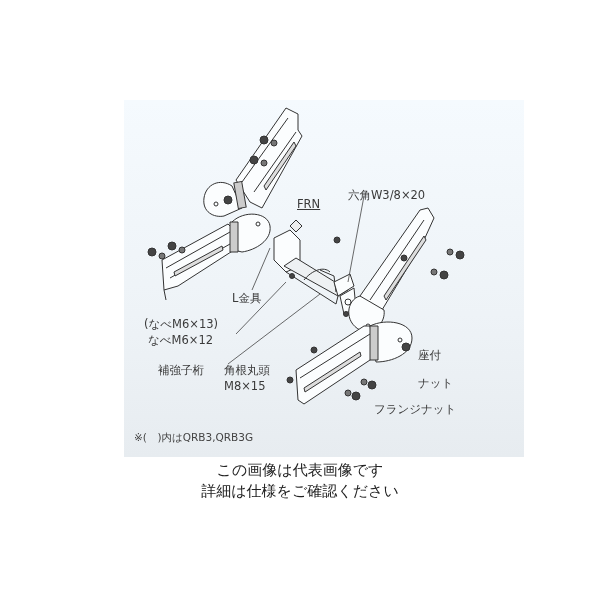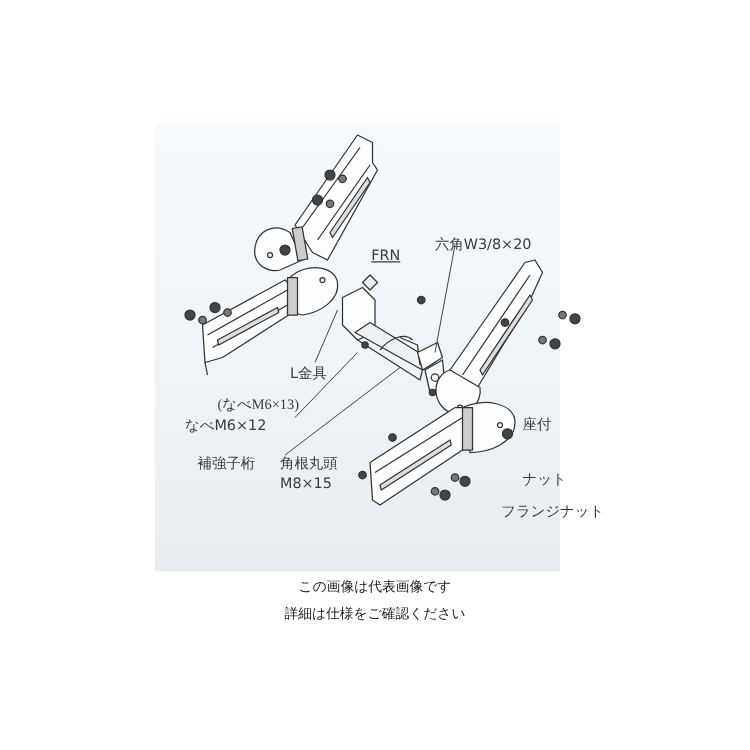--- a/index.html
+++ b/index.html
@@ -1,25 +1,25 @@
 <!DOCTYPE html>
 <html><head>
   <meta charset="utf-8">
   <style>
     html, body { margin: 0; padding: 0; background: #ffffff; }
     body { width: 600px; height: 600px; position: relative; overflow: hidden;
            font-family: "DejaVu Sans", "Liberation Sans", sans-serif; color: #333; }
     .panel {
-      position: absolute; left: 124px; top: 100px; width: 324px; height: 357px;
+      position: absolute; left: 124px; top: 100px; width: 400px; height: 357px;
       background: linear-gradient(to bottom, #f5fafe 0%, #eef3f7 60%, #e7ecf0 100%);
     }
     svg.drawing { position: absolute; left: 0; top: 0; width: 352px; height: 357px; }
     .lbl { position: absolute; font-size: 11.5px; color: #3a3a3a; white-space: nowrap; line-height: 14px; }
     .foot { position: absolute; left: 10px; top: 331px; font-size: 10.5px; color: #444; white-space: nowrap; }
-    .caption { position: absolute; left: 0; width: 600px; text-align: center; font-size: 11px;
+    .caption { position: absolute; left: 0; width: 600px; text-align: center; font-size: 15px;
                color: #222; line-height: 20px; }
   </style>
 </head>
 <body>
 
 <div class="panel">
   <svg class="drawing" viewBox="0 0 352 357" fill="none" stroke="#333" stroke-width="1" stroke-linejoin="round">
 
     <g>
       <path d="M112 80 L162 8 L174 14 L174 30 L178 36 L138 108 L126 102 Z" fill="#fbfdfe"></path>
@@ -103,25 +103,26 @@
       <path d="M240 96 L224 182"></path>
       <path d="M146 148 L128 190"></path>
       <path d="M162 182 L112 234"></path>
       <path d="M196 194 L104 264"></path>
     </g>
   </svg>
 
   <div class="lbl" style="left:224px; top:88px;">六角W3/8×20</div>
   <div class="lbl" style="left:173px; top:97px;text-decoration:underline;">FRN</div>
   <div class="lbl" style="left:108px; top:191px;text-align:center;">L金具</div>
-  <div class="lbl" style="left:50px; top:217px;font-family:Liberation Serif, serif;">(なべM6×13)</div>
+  <div class="lbl" style="left:20px; top:217px;">(なべM6×13)</div>
   <div class="lbl" style="left:24px; top:233px;">なべM6×12</div>
   <div class="lbl" style="left:34px; top:263px;">補強子桁</div>
   <div class="lbl" style="left:100px; top:263px;">角根丸頭</div>
   <div class="lbl" style="left:100px; top:279px;">M8×15</div>
-  <div class="lbl" style="left:294px; top:232px;">座付</div>
+  <div class="lbl" style="left:294px; top:248px;">座付</div>
   <div class="lbl" style="left:294px; top:264px;margin-top:12px;">ナット</div>
-  <div class="lbl" style="left:250px; top:302px;margin-left:27px;">フランジナット</div>
+  <div class="lbl" style="left:250px; top:302px;">フランジナット</div>
 
+  <div class="foot">※(　)内はQRB3,QRB3G</div>
 </div>
 
 <div class="caption" style="top:460px;">この画像は代表画像です</div>
 <div class="caption" style="top:481px;">詳細は仕様をご確認ください</div>
 
 </body></html>

